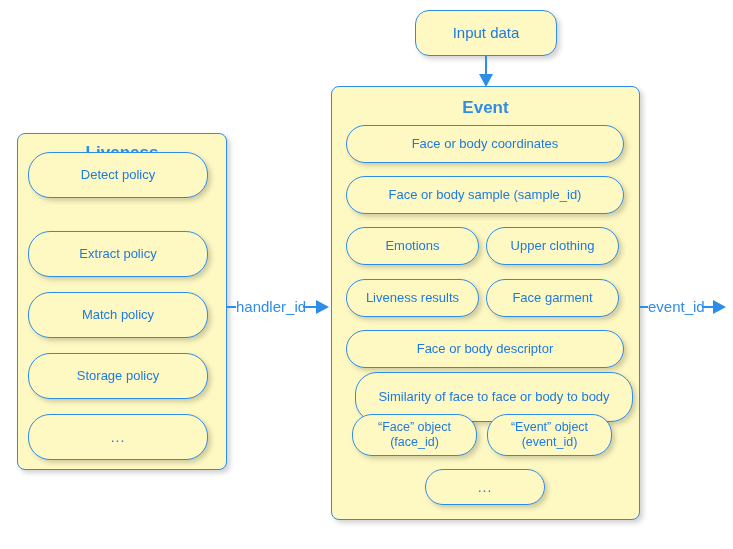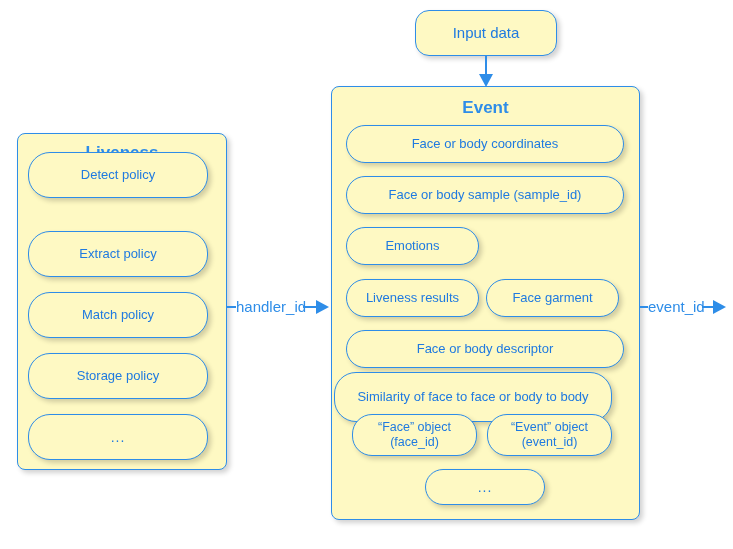--- a/index.html
+++ b/index.html
@@ -124,26 +124,27 @@
   <div class="arrow-right" style="left:316px; top:300px;"></div>
 
   <div class="node panel" style="left:331px; top:86px; width:309px; height:434px;">
     <div class="panel-title" style="top:11px;">Event</div>
   </div>
 
   <div class="node pill" style="left:346px; top:125px; width:278px; height:38px;">Face or body coordinates</div>
   <div class="node pill" style="left:346px; top:176px; width:278px; height:38px;">Face or body sample (sample_id)</div>
 
   <div class="node pill" style="left:346px; top:227px; width:133px; height:38px;">Emotions</div>
+  <div class="node pill" style="left:486px; top:227px; width:133px; height:38px;">Upper clothing</div>
 
   <div class="node pill" style="left:346px; top:279px; width:133px; height:38px;">Liveness results</div>
   <div class="node pill" style="left:486px; top:279px; width:133px; height:38px;">Face garment</div>
 
   <div class="node pill" style="left:346px; top:330px; width:278px; height:38px;">Face or body descriptor</div>
-  <div class="node pill" style="left:334px; top:372px; width:278px; height:50px;">Similarity of face to face or body to body</div>
+  <div class="node pill" style="left:355px; top:372px; width:278px; height:50px;">Similarity of face to face or body to body</div>
 
   <div class="node pill two-line" style="left:352px; top:414px; width:125px; height:42px;">“Face” object
 (face_id)</div>
   <div class="node pill two-line" style="left:487px; top:414px; width:125px; height:42px;">“Event” object
 (event_id)</div>
 
   <div class="node pill dots" style="left:425px; top:469px; width:120px; height:36px;">...</div>
 
   <div class="conn conn-h" style="left:640px; top:306px; width:8px;"></div>
   <div class="edge-label" style="left:648px; top:298px;">event_id</div>

